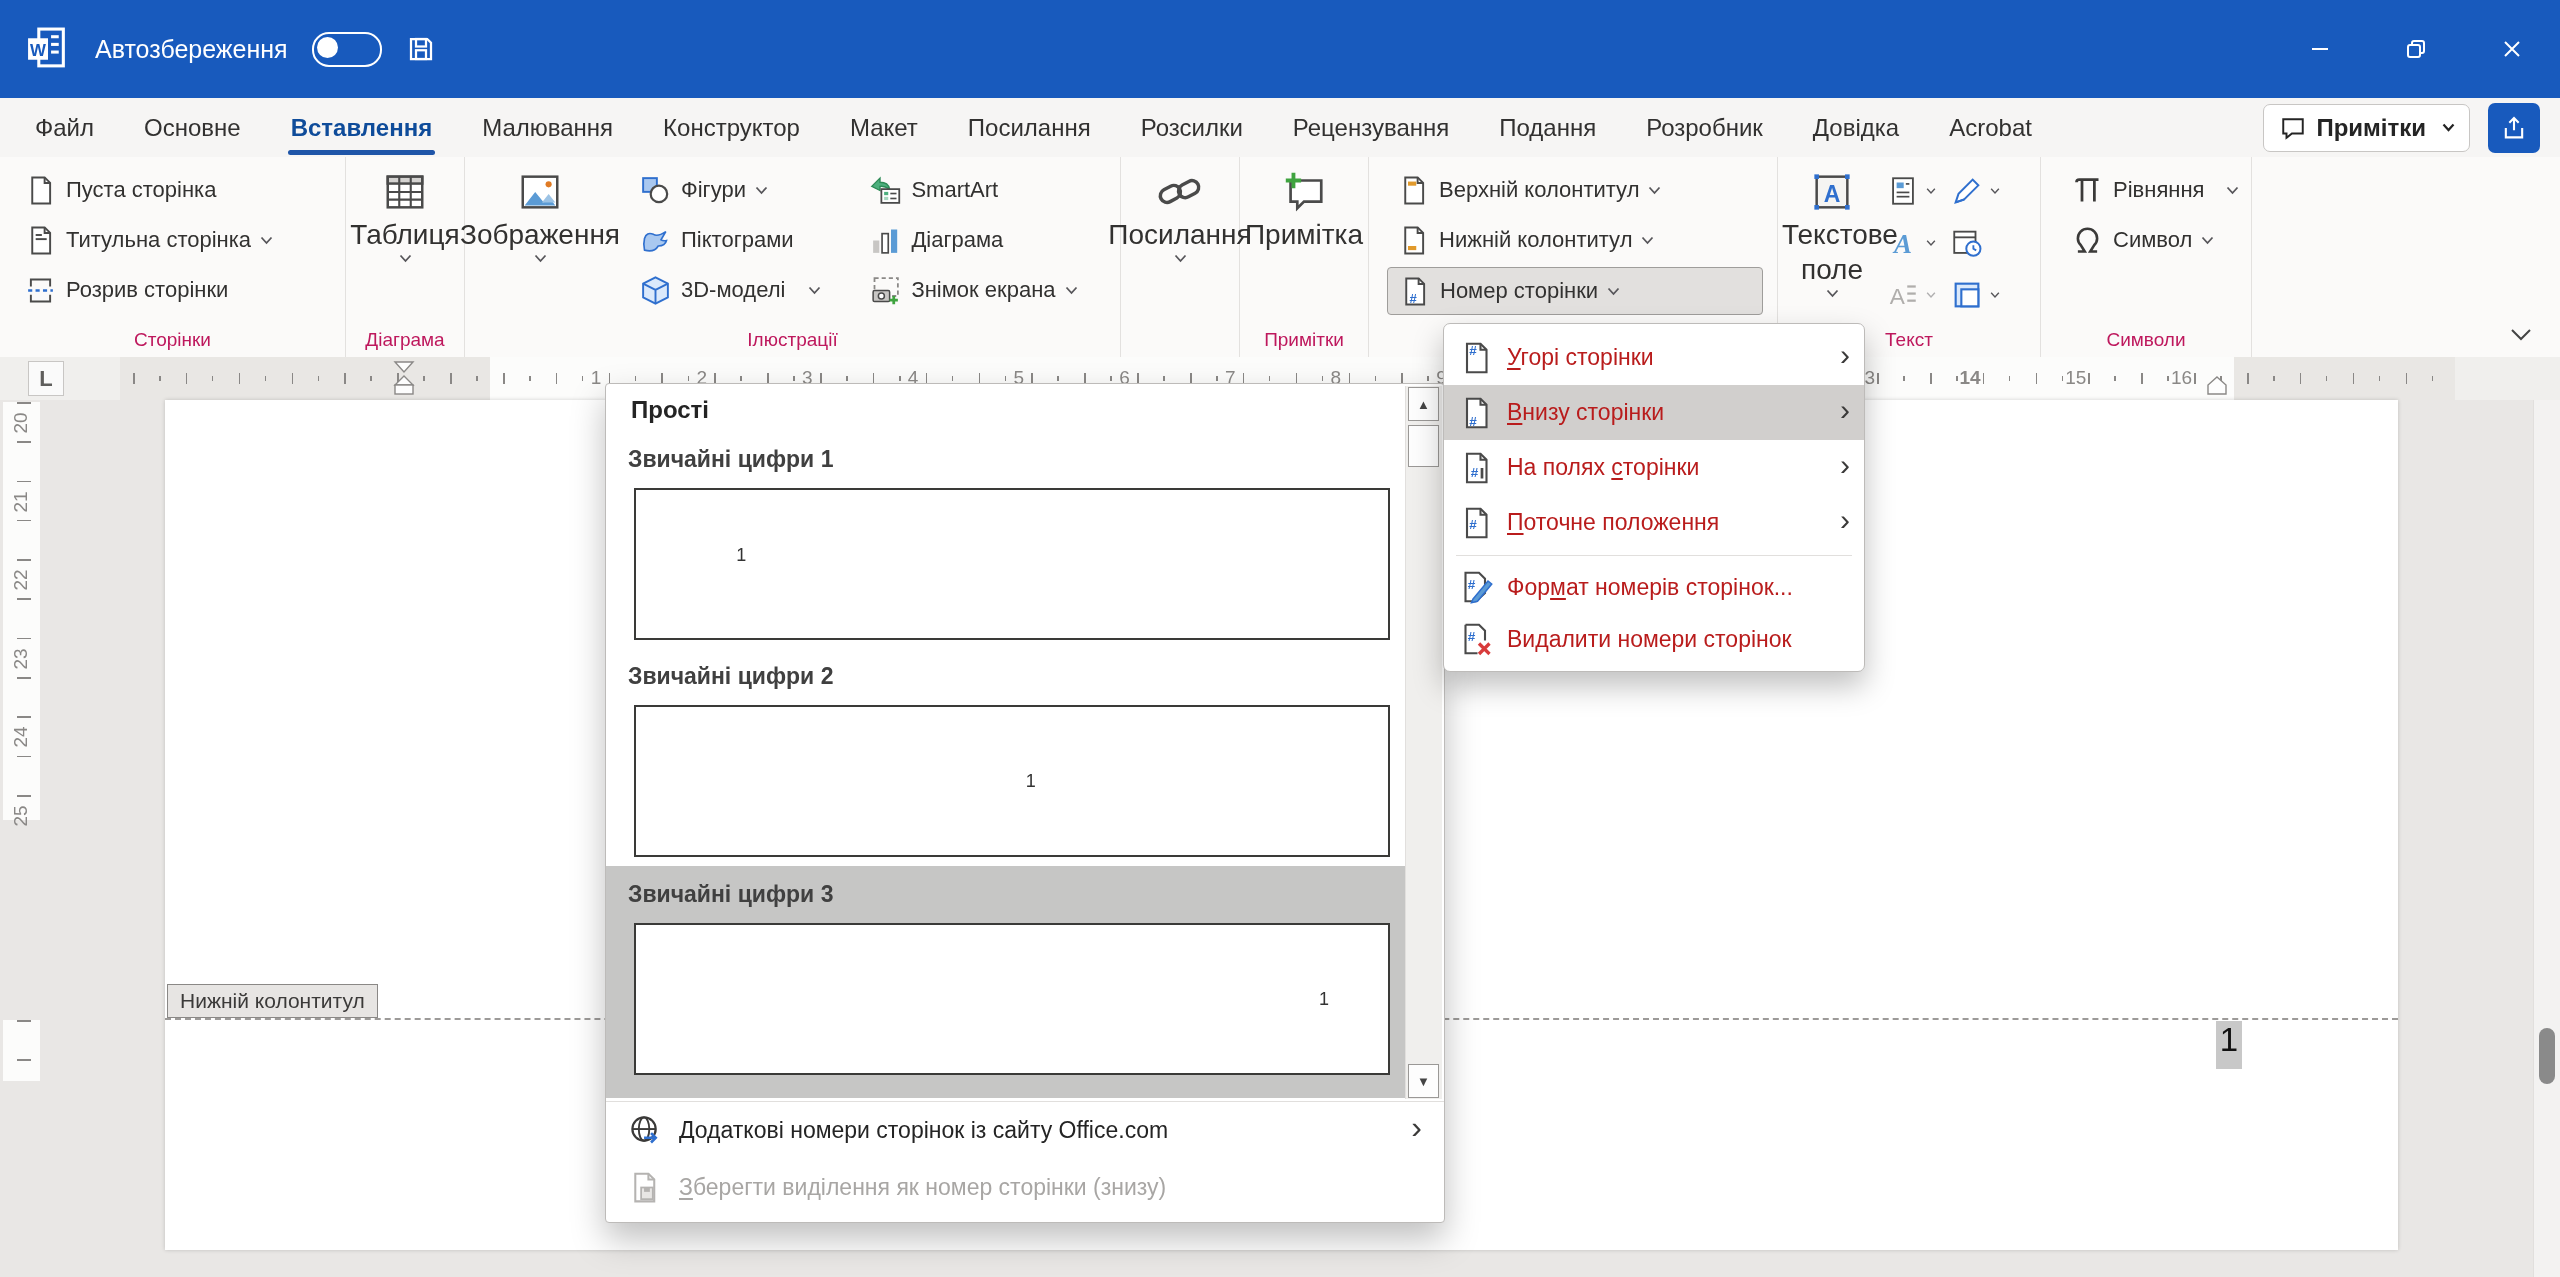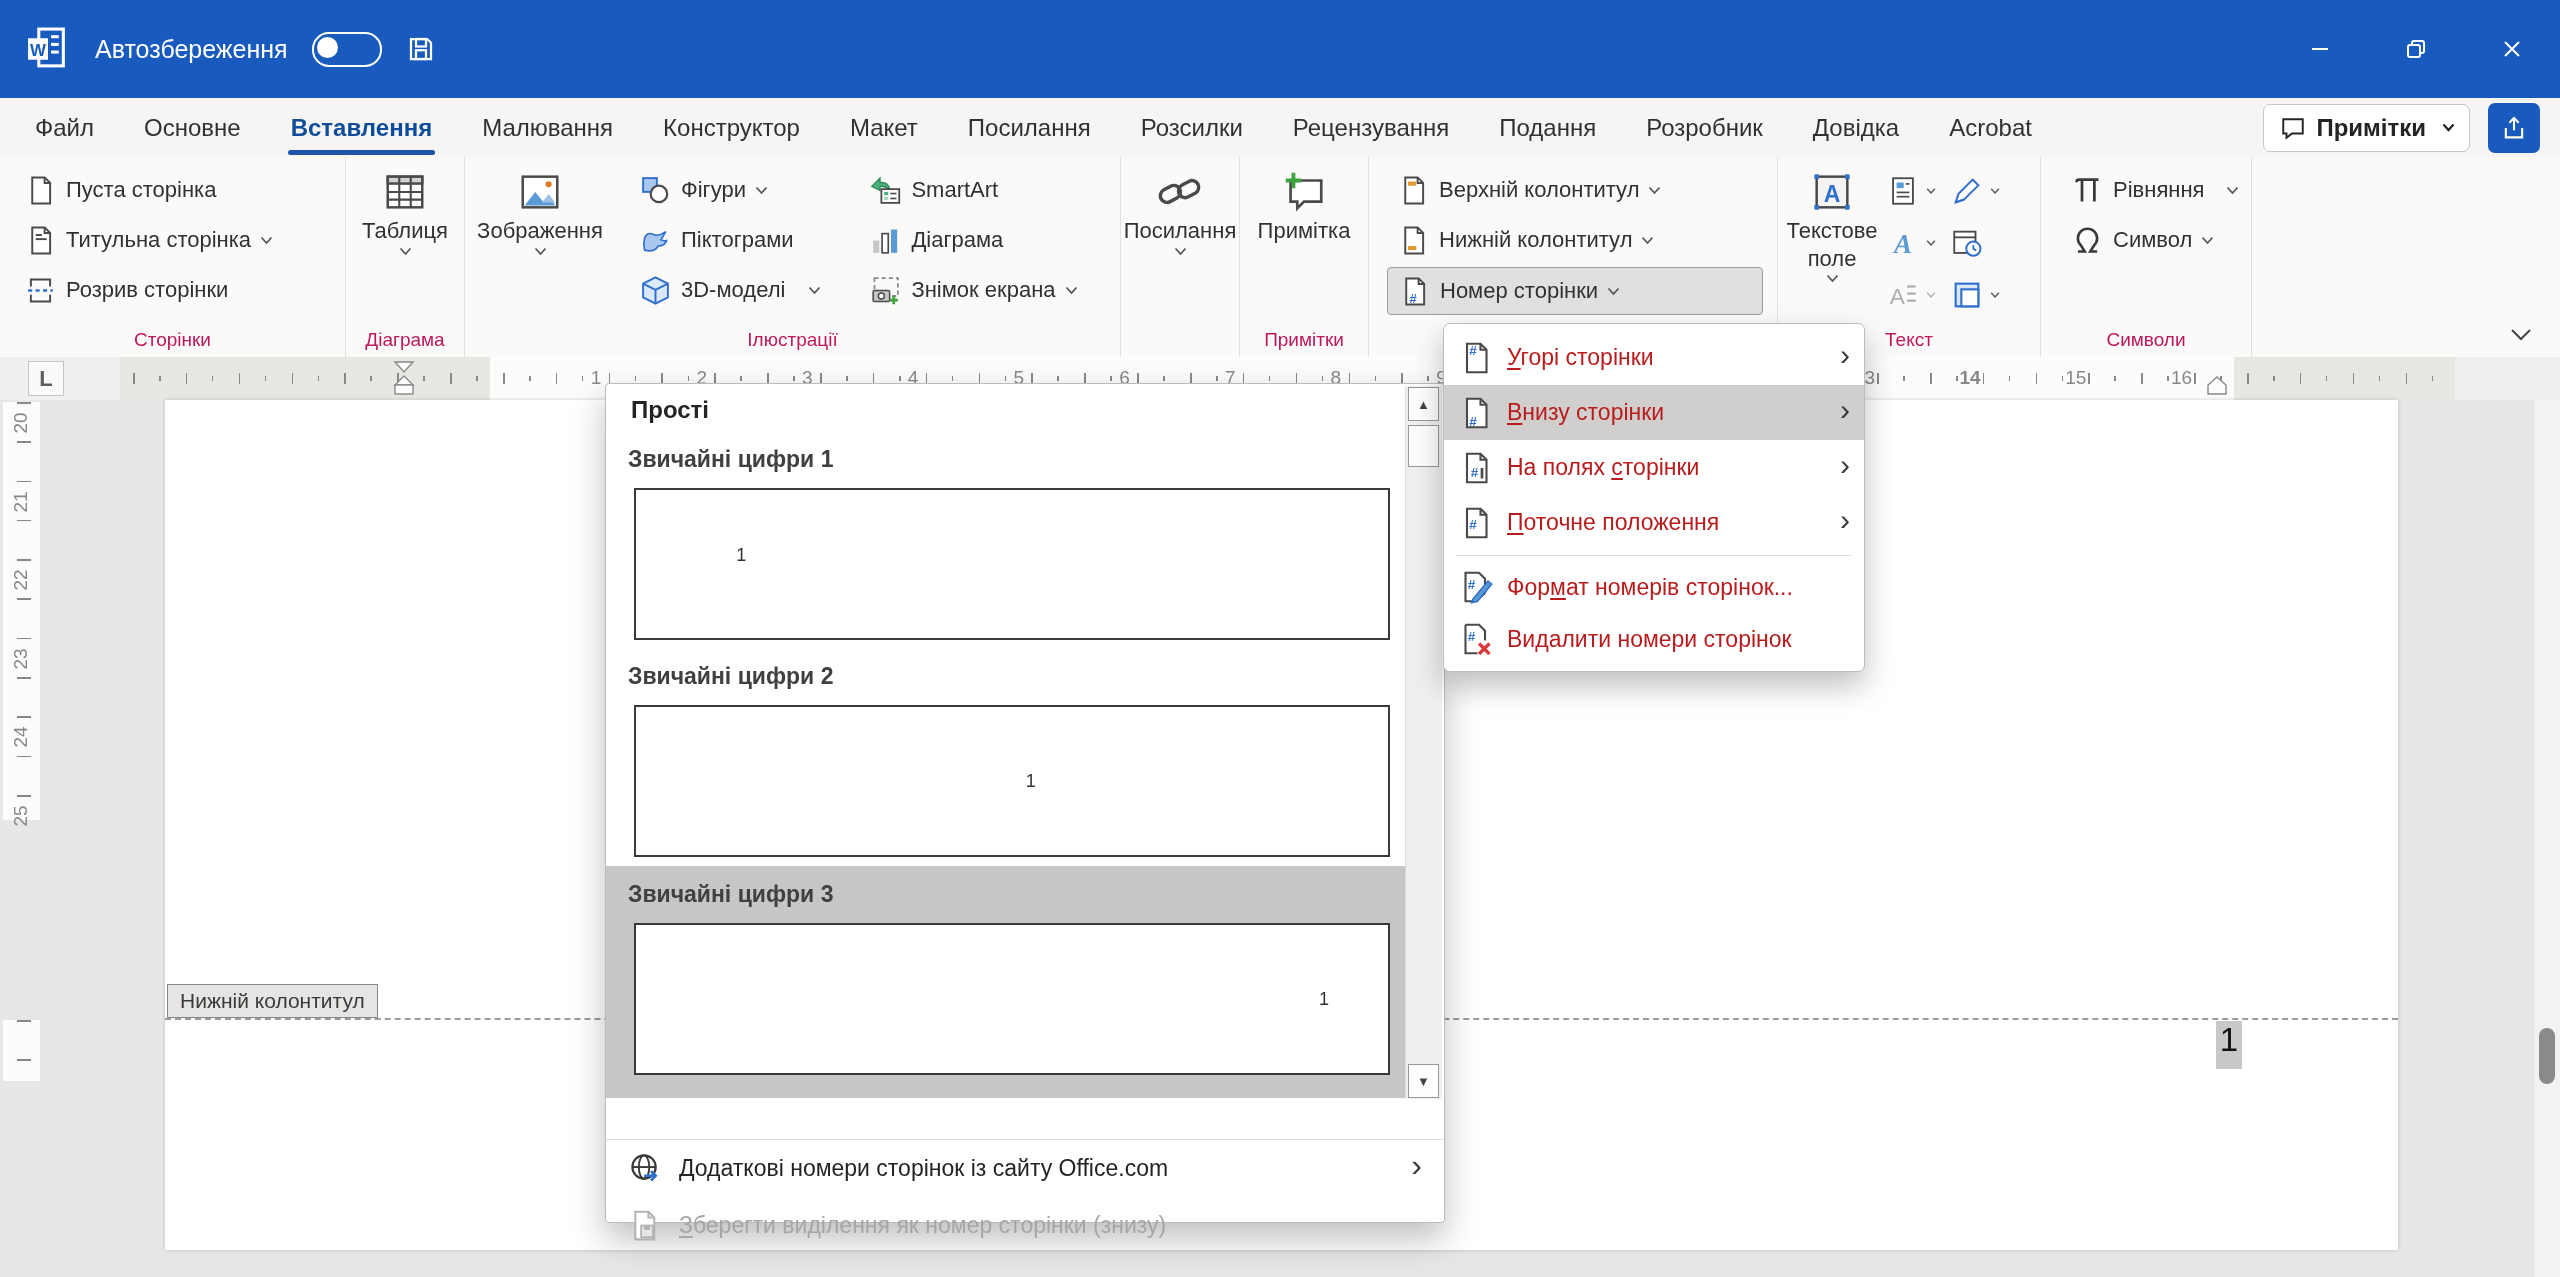--- a/index.html
+++ b/index.html
@@ -37,21 +37,21 @@
   #ribbon{position:absolute;left:0;top:157px;width:2560px;height:200px;background:#fbfaf9;border-bottom:1px solid #d6d4d2;display:flex;}
   .rgroup{position:relative;height:100%;border-right:1px solid #e3e1df;flex:0 0 auto;}
   .rgroup-label{position:absolute;bottom:6px;left:0;right:0;text-align:center;font-size:19px;color:#be185d;white-space:nowrap;}
   .stackcol{display:flex;flex-direction:column;justify-content:flex-start;padding:10px 14px 0 14px;gap:4px;}
   .srow{display:flex;align-items:center;gap:9px;height:46px;padding:0 10px;border-radius:4px;white-space:nowrap;}
   .srow .lbl{font-size:22px;color:#323130;}
   .srow svg.ic{width:33px;height:33px;flex:0 0 auto;}
   .srow.pressed{background:#e2e0de;border:1px solid #9f9d9b;}
   .bigbtn{display:flex;flex-direction:column;align-items:center;padding-top:12px;gap:2px;height:100%;box-sizing:border-box;}
   .bigbtn svg.big{width:46px;height:46px;}
-  .bigbtn .lbl{font-size:22px;color:#323130;text-align:center;line-height:1.25;}
+  .bigbtn .lbl{font-size:28px;color:#323130;text-align:center;line-height:1.25;}
   .disabled .lbl{color:#b0aeac;}
   .smallgrid{display:grid;grid-template-columns:auto auto;grid-auto-rows:52px;column-gap:14px;align-items:center;padding-top:8px;}
   .sgitem{display:flex;align-items:center;gap:6px;}
   .sgitem svg{width:34px;height:34px;}
   #ribbon-collapse{position:absolute;right:28px;bottom:12px;}
   #ribbon-collapse svg{width:22px;height:13px;}
   #ribbon-collapse path{stroke:#444;stroke-width:2;fill:none;}
 
   
   #rulerrow{position:absolute;left:0;top:357px;width:2560px;height:43px;background:#f0efed;}
@@ -99,21 +99,21 @@
   #gal-scroll{position:absolute;left:0;top:0;width:838px;height:717px;overflow:hidden;}
   .gal-title{position:absolute;left:25px;top:12px;font-size:24px;font-weight:bold;color:#242424;}
   .gal-item-label{position:absolute;left:22px;font-size:23px;font-weight:bold;color:#404040;}
   .gal-box{position:absolute;left:28px;width:752px;height:148px;background:#fff;border:2px solid #3a3a38;}
   .gal-box .one{position:absolute;font-size:18px;color:#333;transform:translate(-50%,-50%);}
   #gal-highlight{position:absolute;left:0;top:482px;width:800px;height:232px;background:#c6c6c5;}
   #gal-sb{position:absolute;right:2px;top:2px;width:36px;height:713px;background:#f0efed;border-left:1px solid #e1dfdd;}
   .gsb-btn{position:absolute;left:2px;width:31px;height:34px;background:#fdfdfd;border:1px solid #9a9896;
       display:flex;align-items:center;justify-content:center;font-size:13px;color:#444;box-sizing:border-box;}
   .gsb-thumb{position:absolute;left:2px;top:39px;width:31px;height:42px;background:#fdfdfd;border:1px solid #9a9896;box-sizing:border-box;}
-  #gal-bottom{position:absolute;left:0;right:0;top:717px;border-top:1px solid #e1dfdd;margin-top:38px;}
+  #gal-bottom{position:absolute;left:0;right:0;top:717px;border-top:1px solid #e1dfdd;}
   .gal-opt{display:flex;align-items:center;height:57px;padding:0 22px;gap:16px;}
   .gal-opt svg{width:35px;height:35px;flex:0 0 auto;}
   .gal-opt .lbl{font-size:23px;color:#242424;flex:1;}
   .gal-opt .sub{font-size:32px;color:#3b3a39;padding-bottom:6px;}
   .gal-opt.disabled .lbl{color:#a8a6a4;}
 </style>
 </head>
 <body>
 
 <div id="stage">

